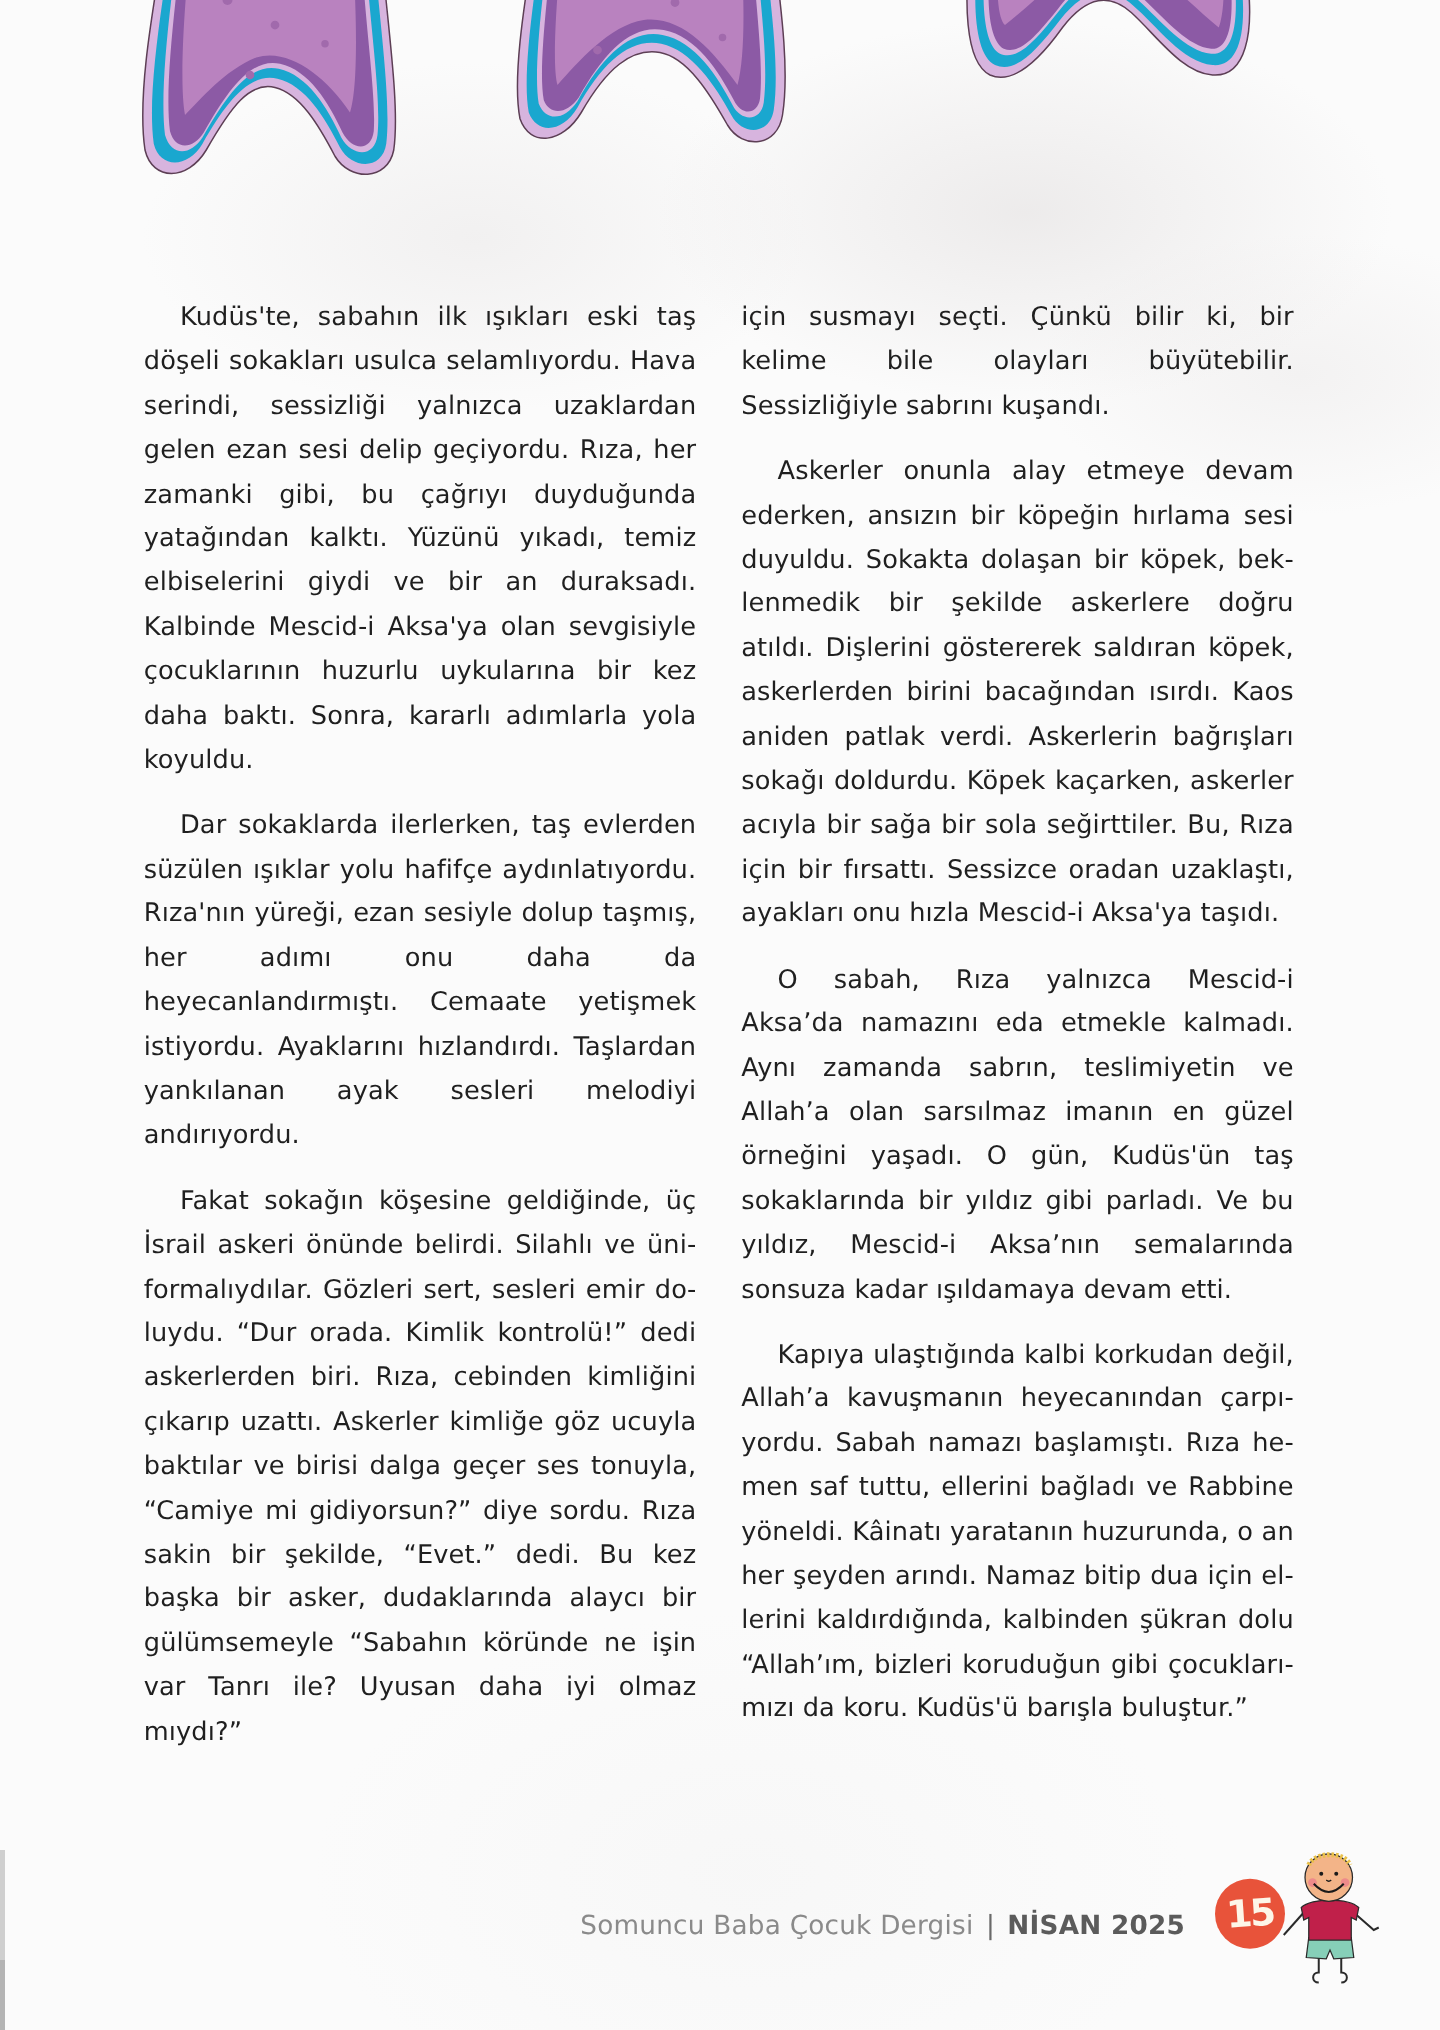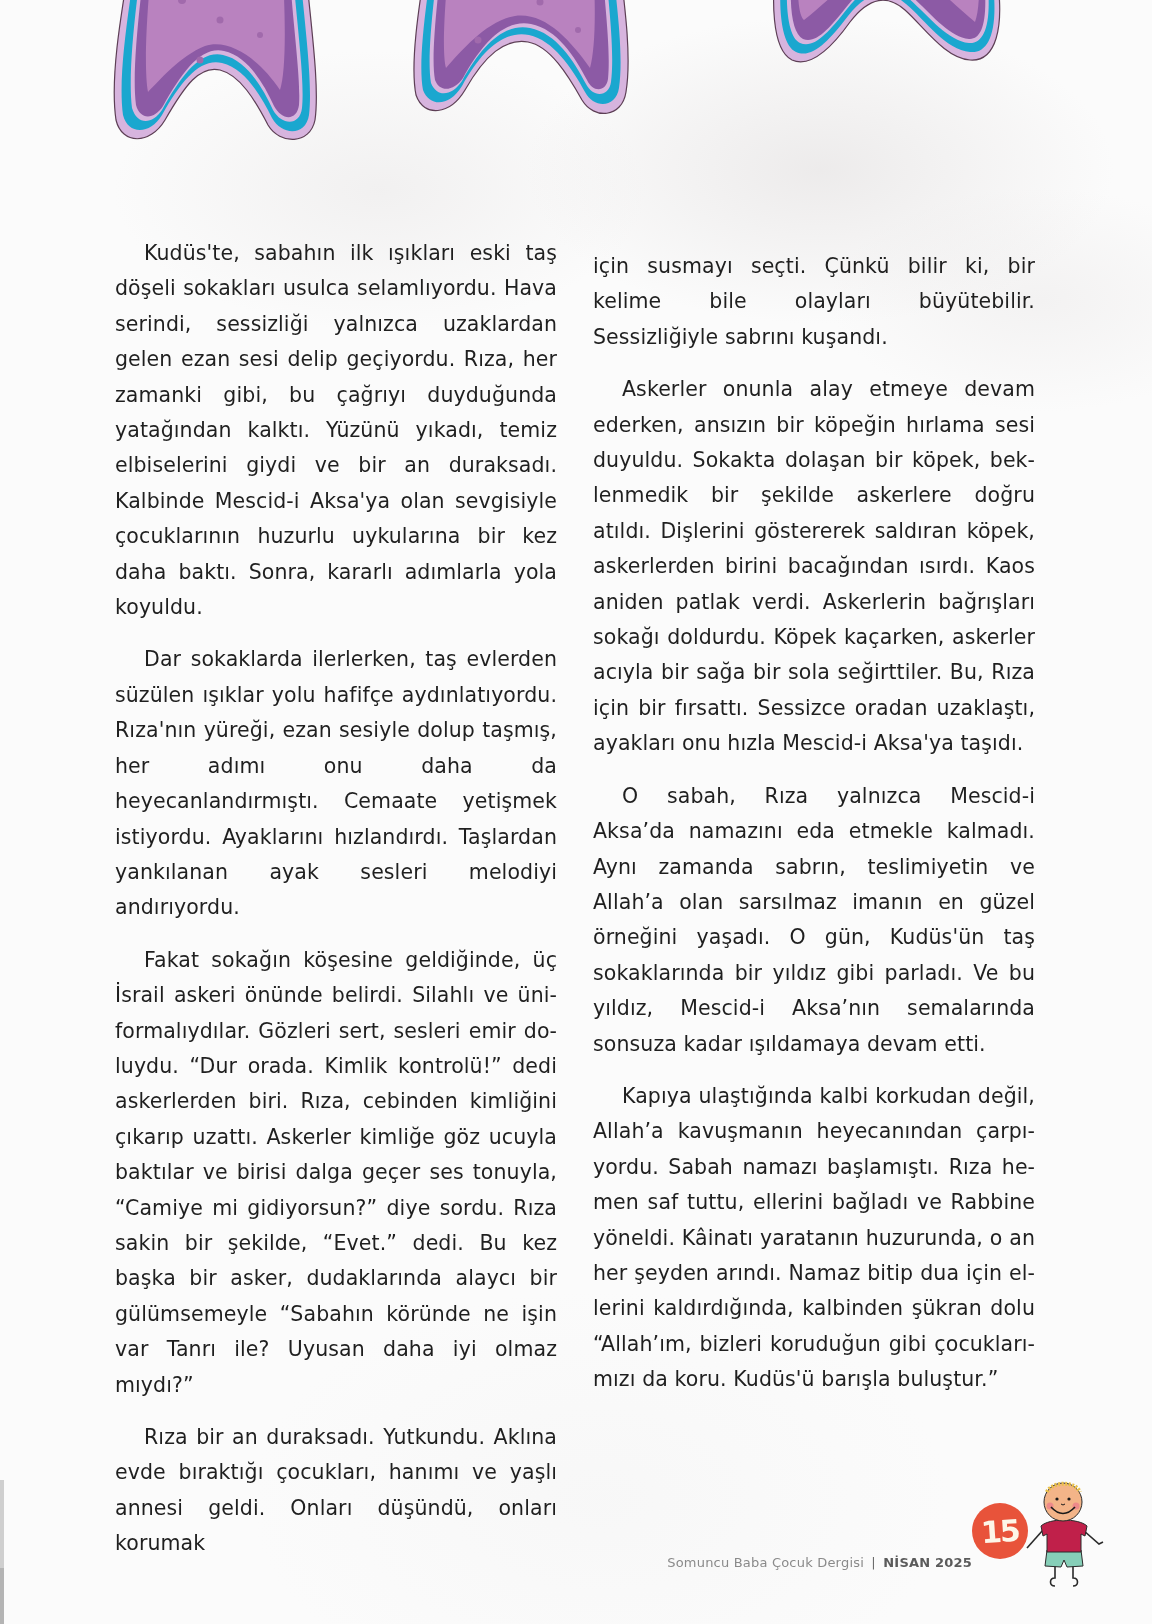--- a/index.html
+++ b/index.html
@@ -61,37 +61,35 @@
       margin: 0 0 17px 0;
       font-size: 20.5px;
       line-height: 35.4px;
       text-align: justify;
       text-indent: 29px;
       letter-spacing: 0.1px;
       hyphens: manual;
     }
     .para.cont {
       text-indent: 0;
-      margin-top: 13px;
     }
     .footer {
       position: absolute;
       left: 0; top: 1520px;
       width: 1152px; height: 40px;
       z-index: 3;
     }
     .footer-text {
       position: absolute;
-      right: 180px;
+      right: 204px;
       top: 8px;
-      font-size: 13px;
+      font-size: 21px;
       color: #8a8a8a;
       letter-spacing: 0.2px;
       white-space: nowrap;
-      margin-top: 27px;
     }
     .footer-sep {
       color: #6a6a6a;
       margin: 0 3px;
     }
     .footer-issue {
       color: #5b5b5b;
       font-weight: bold;
     }
     .page-badge {
@@ -164,21 +162,20 @@
     <path d="M30 40 C26 80 28 105 34 110 C60 90 90 55 120 56 C150 57 178 90 205 112 C211 96 210 60 205 0 L48 0 Z" fill="#b982bf"></path>
     <circle cx="70" cy="60" r="3.5" fill="#a16aac"></circle>
     <circle cx="160" cy="50" r="3.5" fill="#a16aac"></circle>
   </svg>
 </div>
 
 <div class="col col-left">
   <p class="para">Kudüs'te, sabahın ilk ışıkları eski taş dö­şeli sokakları usulca selamlıyordu. Hava se­rindi, sessizliği yalnızca uzaklardan gelen ezan sesi delip geçiyordu. Rıza, her zaman­ki gibi, bu çağrıyı duyduğunda yatağından kalktı. Yüzünü yıkadı, temiz elbiselerini giy­di ve bir an duraksadı. Kalbinde Mescid-i Aksa'ya olan sevgisiyle çocuklarının huzur­lu uykularına bir kez daha baktı. Sonra, ka­rarlı adımlarla yola koyuldu.</p>
   <p class="para">Dar sokaklarda ilerlerken, taş evlerden süzülen ışıklar yolu hafifçe aydınlatıyordu. Rıza'nın yüreği, ezan sesiyle dolup taşmış, her adımı onu daha da heyecanlandırmıştı. Cemaate yetişmek istiyordu. Ayaklarını hız­landırdı. Taşlardan yankılanan ayak sesleri melodiyi andırıyordu.</p>
   <p class="para">Fakat sokağın köşesine geldiğinde, üç İsrail askeri önünde belirdi. Silahlı ve üni­formalıydılar. Gözleri sert, sesleri emir do­luydu. “Dur orada. Kimlik kontrolü!” dedi askerlerden biri. Rıza, cebinden kimliğini çıkarıp uzattı. Askerler kimliğe göz ucuyla baktılar ve birisi dalga geçer ses tonuyla, “Camiye mi gidiyorsun?” diye sordu. Rıza sakin bir şekilde, “Evet.” dedi. Bu kez başka bir asker, dudaklarında alaycı bir gülümse­meyle “Sabahın köründe ne işin var Tanrı ile? Uyusan daha iyi olmaz mıydı?”</p>
-  <p class="para">Rıza bir an duraksadı. Yutkundu. Aklına evde bıraktığı çocukları, hanımı ve yaşlı an­nesi geldi. Onları düşündü, onları korumak</p>
 </div>
 
 <div class="col col-right">
   <p class="para cont">için susmayı seçti. Çünkü bilir ki, bir kelime bile olayları büyütebilir. Sessizliğiyle sabrı­nı kuşandı.</p>
   <p class="para">Askerler onunla alay etmeye devam ederken, ansızın bir köpeğin hırlama sesi duyuldu. Sokakta dolaşan bir köpek, bek­lenmedik bir şekilde askerlere doğru atıldı. Dişlerini göstererek saldıran köpek, asker­lerden birini bacağından ısırdı. Kaos aniden patlak verdi. Askerlerin bağrışları sokağı doldurdu. Köpek kaçarken, askerler acıyla bir sağa bir sola seğirttiler. Bu, Rıza için bir fırsattı. Sessizce oradan uzaklaştı, ayakları onu hızla Mescid-i Aksa'ya taşıdı.</p>
   <p class="para">O sabah, Rıza yalnızca Mescid-i Aksa’da namazını eda etmekle kalmadı. Aynı za­manda sabrın, teslimiyetin ve Allah’a olan sarsılmaz imanın en güzel örneğini yaşadı. O gün, Kudüs'ün taş sokaklarında bir yıldız gibi parladı. Ve bu yıldız, Mescid-i Aksa’nın semalarında sonsuza kadar ışıldamaya de­vam etti.</p>
   <p class="para">Kapıya ulaştığında kalbi korkudan değil, Allah’a kavuşmanın heyecanından çarpı­yordu. Sabah namazı başlamıştı. Rıza he­men saf tuttu, ellerini bağladı ve Rabbine yöneldi. Kâinatı yaratanın huzurunda, o an her şeyden arındı. Namaz bitip dua için el­lerini kaldırdığında, kalbinden şükran dolu “Allah’ım, bizleri koruduğun gibi çocukları­mızı da koru. Kudüs'ü barışla buluştur.”</p>
 </div>
 
 <div class="footer">

